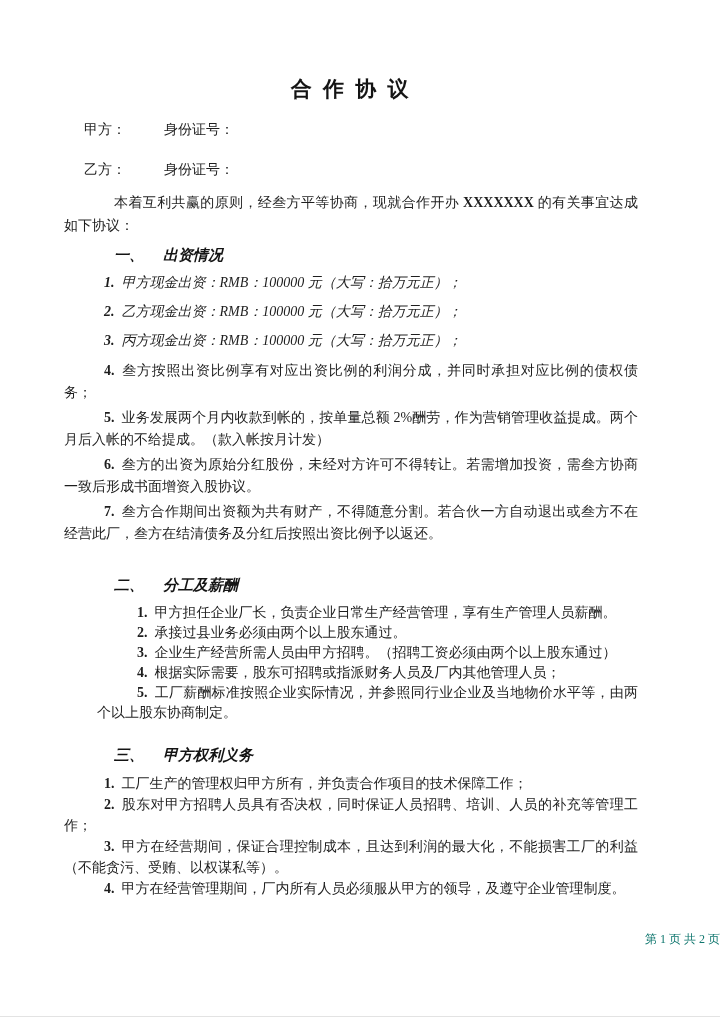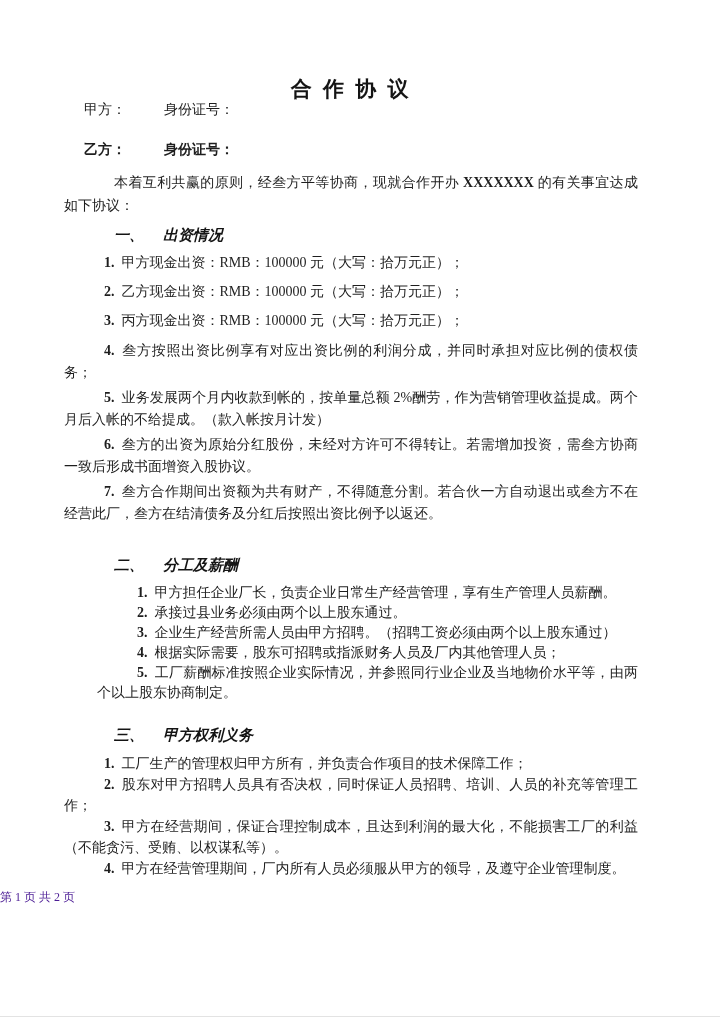--- a/index.html
+++ b/index.html
@@ -21,27 +21,27 @@
   }
   .doc-title {
     margin: 0;
     font-size: 21px;
     font-weight: 700;
     line-height: 25px;
     letter-spacing: 3px;
     text-align: center;
     color: #141414;
   }
-  .parties { }
+  .parties { margin-top: 20px; }
   .party-row {
     padding-left: 20px;
     line-height: 15px;
     font-size: 14px;
   }
-  .party-row + .party-row { margin-top: 25px; font-weight: bold; }
+  .party-row + .party-row { margin-top: 25px; }
   .party-id { margin-left: 38px; }
 
   .intro {
     margin: 14px 0 0 0;
     font-size: 14px;
     line-height: 23px;
     text-indent: 50px;
     text-align: justify;
   }
   .intro b { font-weight: 700; }
@@ -61,36 +61,36 @@
     margin: 0;
     font-size: 14px;
     line-height: 20px;
     text-indent: 40px;
     text-align: justify;
   }
   .clause .num {
     font-weight: 700;
     margin-right: 7px;
   }
-  .s1-list { margin-bottom: 9px; }
+  .s1-list { margin-bottom: 9px; font-style: italic; }
   .s1-para { line-height: 22px; margin-top: 3px; }
   .sec-labor .sec-h { margin-top: 30px; }
   .sec-labor .clause { line-height: 20px; margin-left: 33px; }
   .sec-rights .sec-h { margin-top: 22px; }
   .sec-rights .clause { line-height: 21px; }
 
   .page-footer {
     position: absolute;
-    top: 890px;
+    top: 932px;
     left: 0;
     right: 0;
-    text-align: left;
+    text-align: right;
     font-size: 12px;
     line-height: 14px;
-    color: #4c1d95;
+    color: #0f766e;
   }
 </style>
 </head>
 <body>
 
 <div class="page">
 
   <h1 class="doc-title">合 作 协 议</h1>
 
   <div class="parties">

